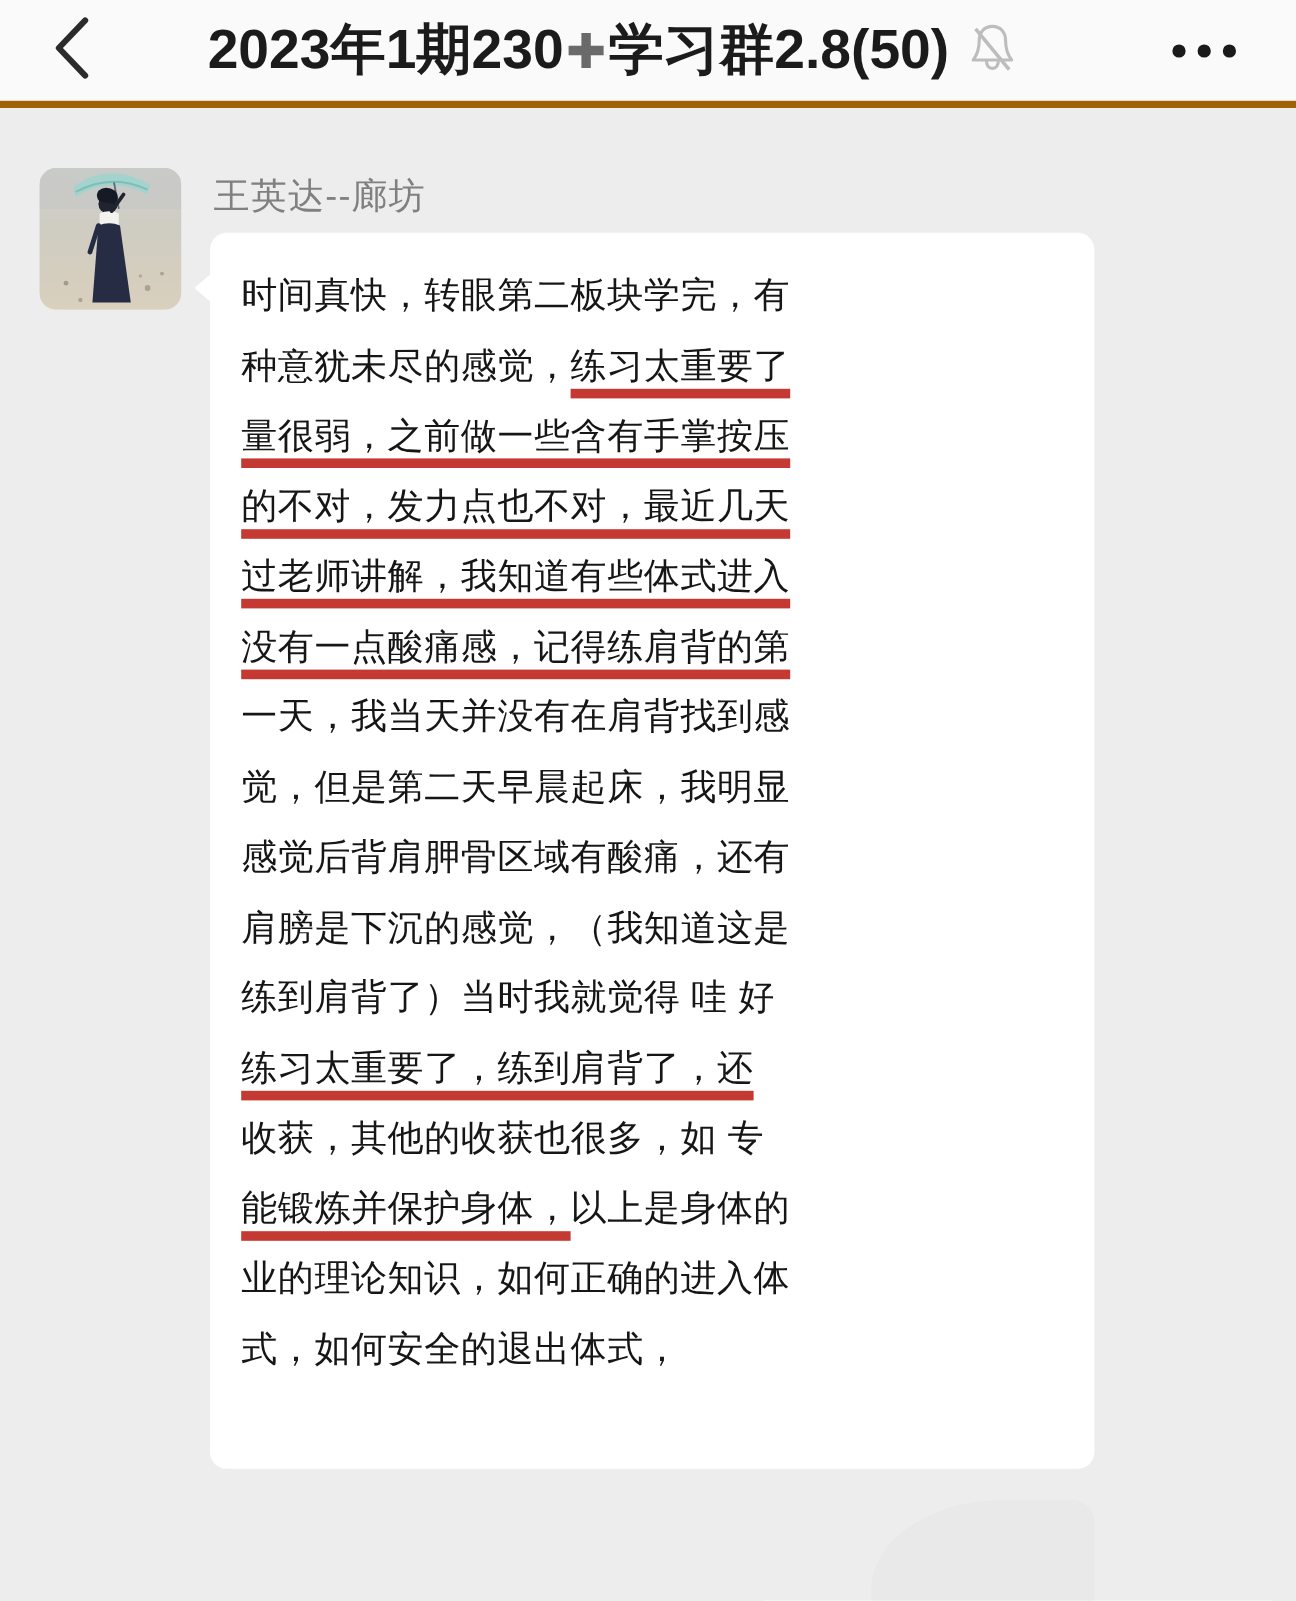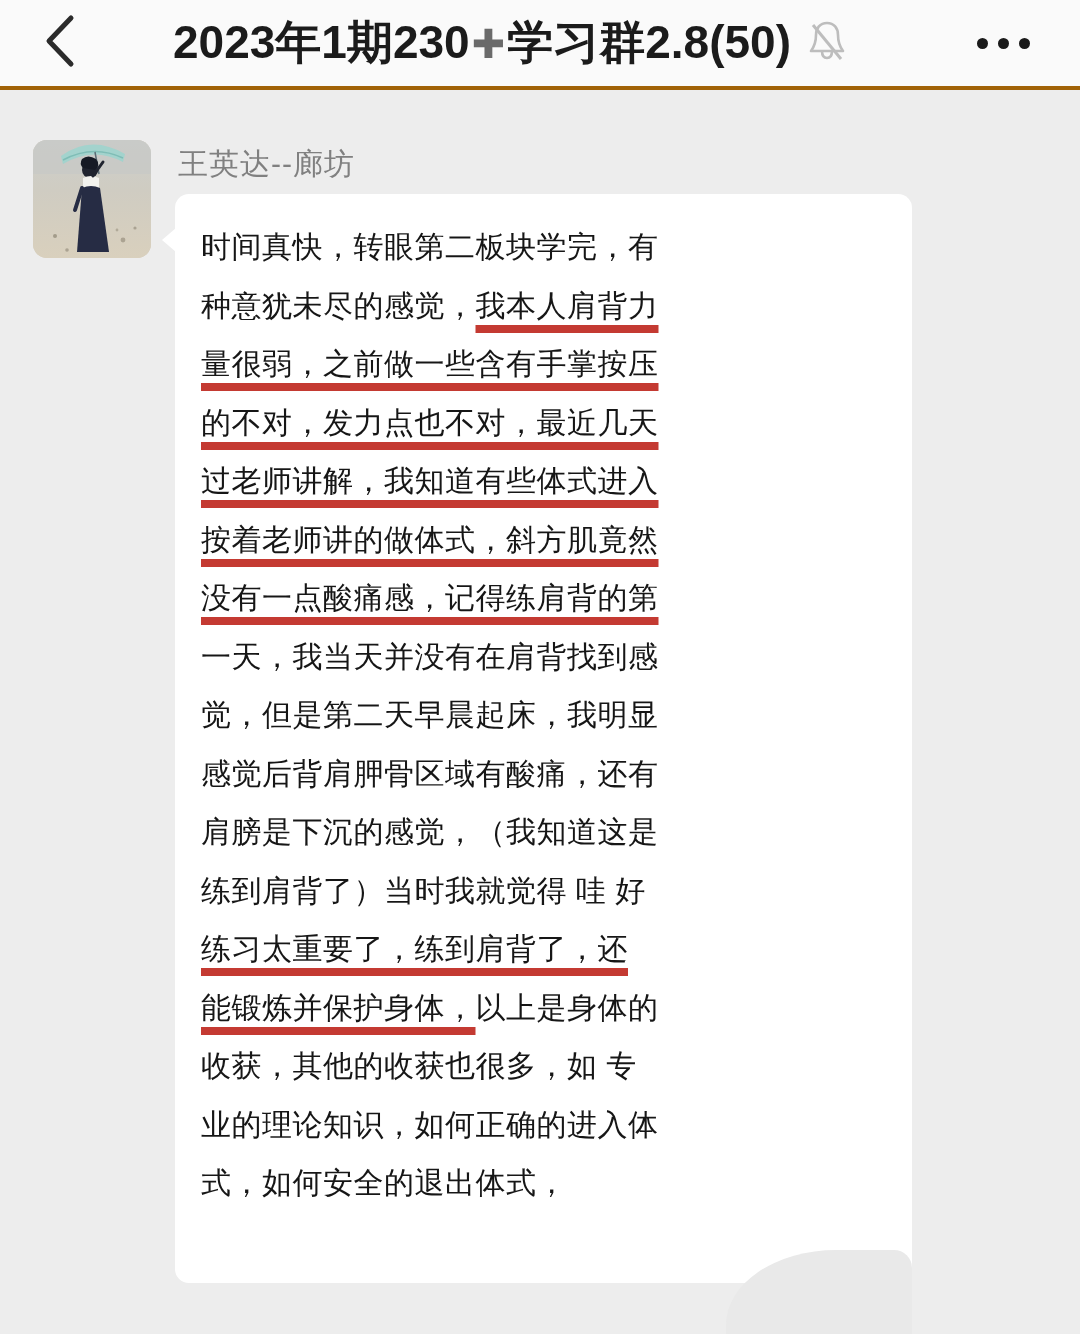--- a/index.html
+++ b/index.html
@@ -17,21 +17,21 @@
     position:relative;
     width:1080px;height:1334px;
     overflow:hidden;
     background:var(--bg);
     font-family:"Liberation Sans","DejaVu Sans",sans-serif;
   }
   
   .navbar{
     height:90px;
     background:var(--header-bg);
-    border-bottom:4px solid #a16207;
+    border-bottom:6px solid #a16207;
     display:flex;
     align-items:center;
   }
   .back-btn{
     width:110px;
     padding-left:42px;
     display:flex;align-items:center;
     cursor:pointer;
   }
   .title-wrap{
@@ -190,34 +190,33 @@
         </svg>
       </span>
     </div>
 
     <div class="msg-col">
       <div class="sender">王英达--廊坊</div>
       <div class="bubble">
         <div class="bubble-tail"></div>
         <div class="msg-text">
             <div class="line"><span>时间真快，转眼第二板块学完，有</span></div>
-            <div class="line"><span>种意犹未尽的感觉，</span><span class="u">我本人肩背力</span></div>
+            <div class="line"><span>种意犹未尽的感觉，</span><span class="u">练习太重要了</span></div>
             <div class="line"><span class="u">量很弱，之前做一些含有手掌按压</span></div>
             <div class="line"><span class="u">的不对，发力点也不对，最近几天</span></div>
             <div class="line"><span class="u">过老师讲解，我知道有些体式进入</span></div>
-            <div class="line"><span class="u">按着老师讲的做体式，斜方肌竟然</span></div>
             <div class="line"><span class="u">没有一点酸痛感，记得练肩背的第</span></div>
             <div class="line"><span>一天，我当天并没有在肩背找到感</span></div>
             <div class="line"><span>觉，但是第二天早晨起床，我明显</span></div>
             <div class="line"><span>感觉后背肩胛骨区域有酸痛，还有</span></div>
             <div class="line"><span>肩膀是下沉的感觉，（我知道这是</span></div>
             <div class="line"><span>练到肩背了）当时我就觉得 哇 好</span></div>
             <div class="line"><span class="u">练习太重要了，练到肩背了，还</span></div>
+            <div class="line"><span>收获，其他的收获也很多，如 专</span></div>
             <div class="line"><span class="u">能锻炼并保护身体，</span><span>以上是身体的</span></div>
-            <div class="line"><span>收获，其他的收获也很多，如 专</span></div>
             <div class="line"><span>业的理论知识，如何正确的进入体</span></div>
             <div class="line"><span>式，如何安全的退出体式，</span></div>
           </div>
         <div class="smudge"></div>
       </div>
     </div>
 
   </main>
 </div>
 

